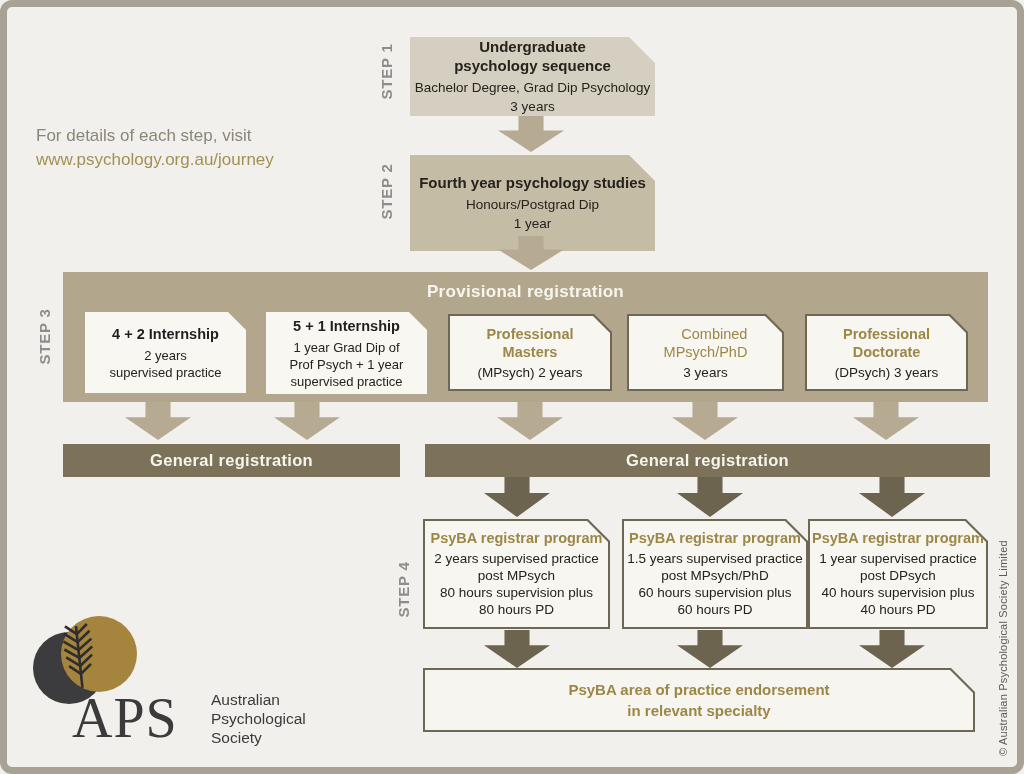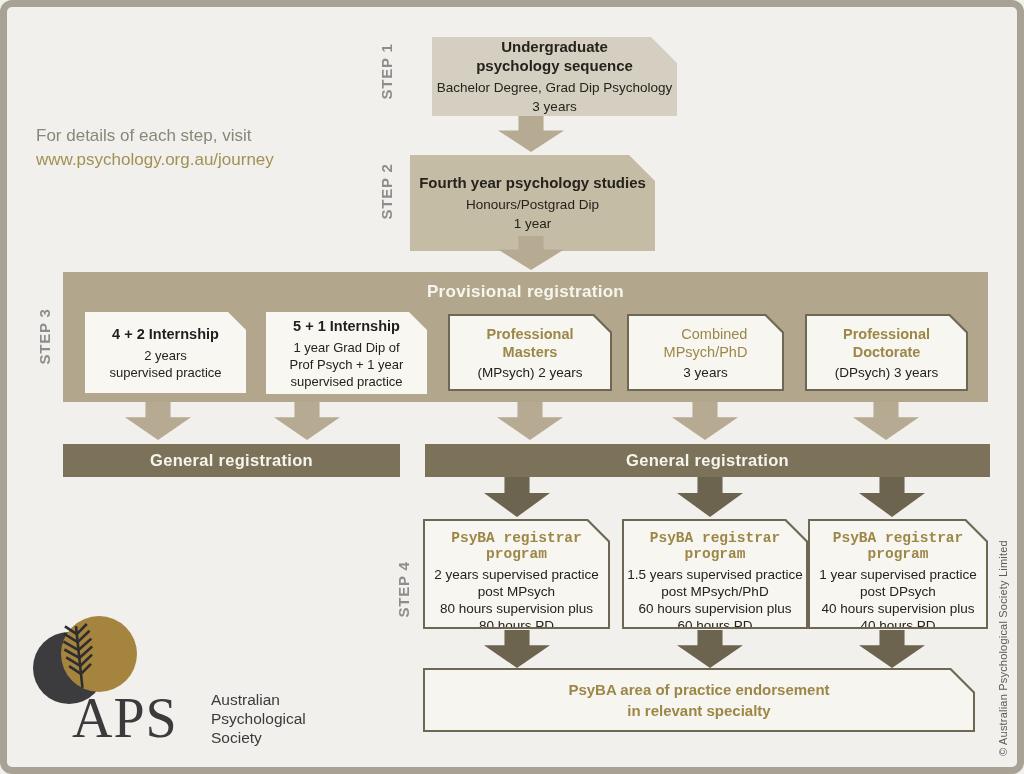--- a/index.html
+++ b/index.html
@@ -84,21 +84,21 @@
     left: 63px; top: 282px; width: 925px; text-align: center;
     font-weight: bold; font-size: 17px; color: #f6f5ee; letter-spacing: 0.3px;
   }
   .greg {
     background: #7c7259; height: 33px;
     display: flex; align-items: center; justify-content: center;
     font-weight: bold; font-size: 16.5px; color: #f5f4ed; letter-spacing: 0.3px;
   }
 
   
-  .s4 .title4 { margin-top: 9px; font-weight: bold; font-size: 14.5px; color: #9d8747; font-family: Liberation Mono, monospace; }
+  .s4 .title4 { margin-top: 9px; font-weight: bold; font-size: 14.5px; color: #9d8747; }
   .s4 .body4 { margin-top: 4px; font-size: 13.5px; line-height: 17px; color: #26221c; }
   .s4 .body4b { font-size: 13.5px; line-height: 17px; color: #26221c; }
 
   
   .endorse-content {
     position: absolute; inset: 2px; background: #f6f5f0;
     display: flex; align-items: center; justify-content: center; text-align: center;
     font-weight: bold; font-size: 15px; line-height: 21px; color: #9d8747;
   }
 
@@ -122,21 +122,21 @@
 
 <div class="canvas">
   <div class="frame"></div>
 
   <div class="abs subtitle">
     <span data-bind="header.subtitle">For details of each step, visit</span><br>
     <span class="url" data-bind="header.url">www.psychology.org.au/journey</span>
   </div>
 
   <div class="abs vlabel" style="left:341px; top:63px;" data-bind="step1.label">STEP 1</div>
-  <div class="abs stepbox notch26" style="left:432px; top:37px; width:245px; height:79px; background:#d5cfc1;">
+  <div class="abs stepbox notch26" style="left:410px; top:37px; width:245px; height:79px; background:#d5cfc1;">
     <div class="t" data-bind="step1.title_lines">Undergraduate
 psychology sequence</div>
     <div class="b" data-bind="step1.body_lines">Bachelor Degree, Grad Dip Psychology
 3 years</div>
   </div>
   <div class="abs arrow arrow-tan" style="left:498px; top:116px; width:66px; height:36px;"></div>
 
   <div class="abs vlabel" style="left:341px; top:183px;" data-bind="step2.label">STEP 2</div>
   <div class="abs stepbox notch26" style="left:410px; top:155px; width:245px; height:96px; background:#c5bca6;">
     <div class="t" data-bind="step2.title">Fourth year psychology studies</div>

